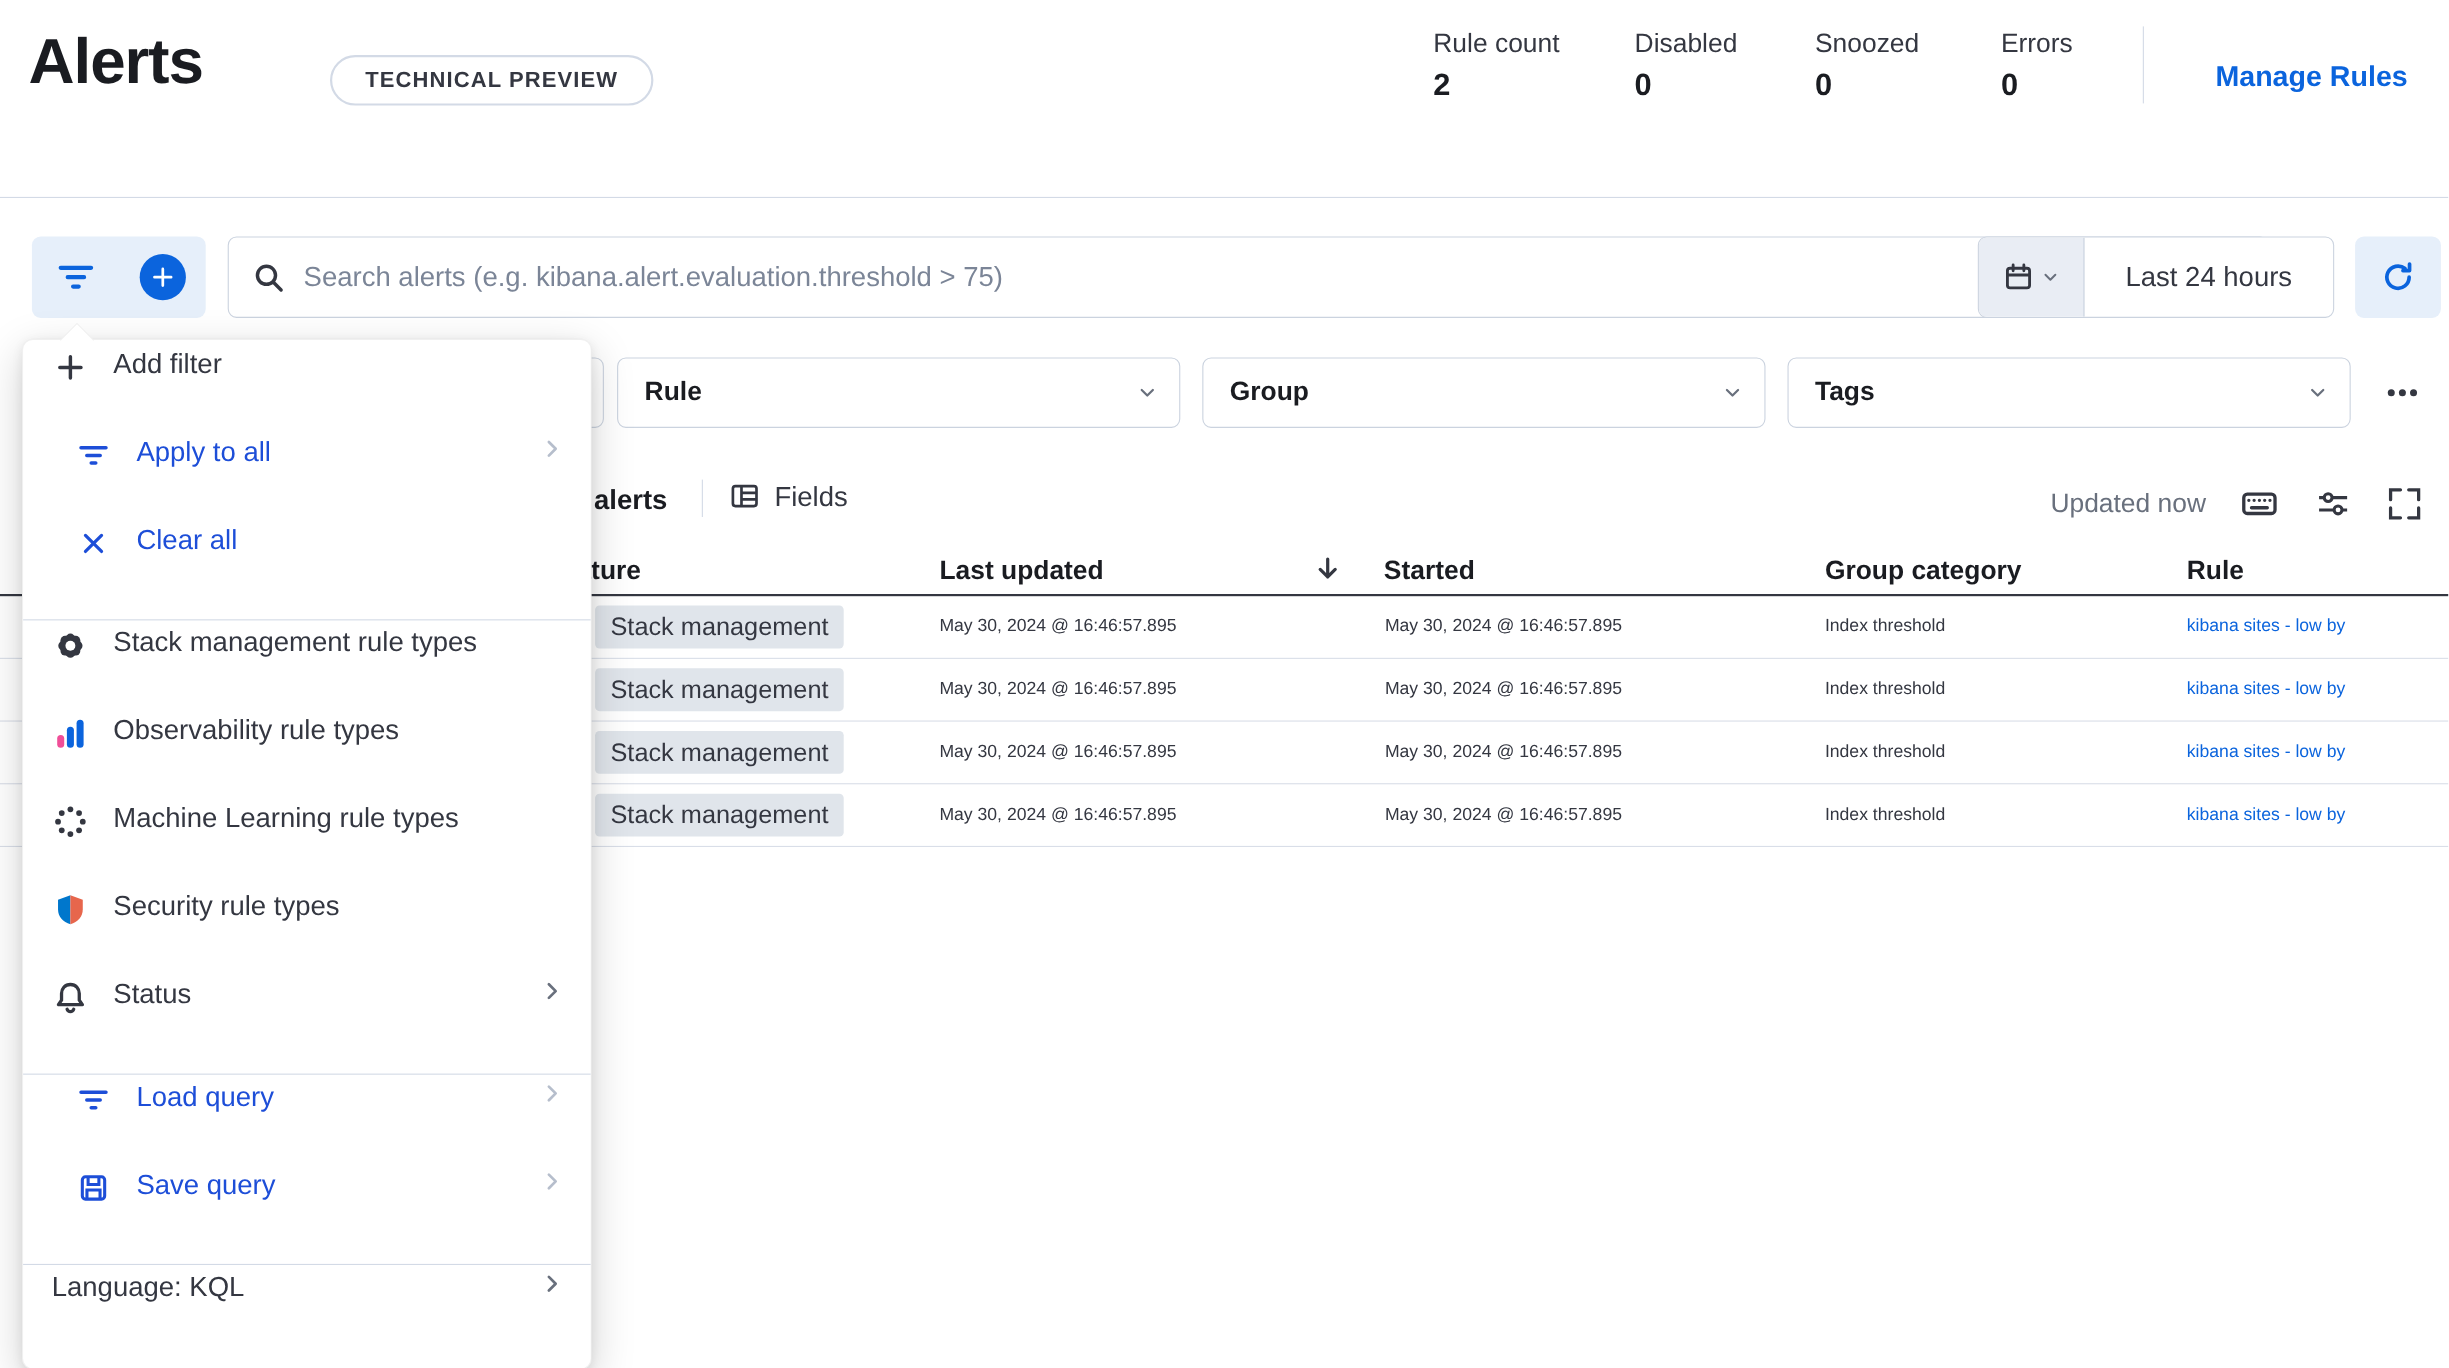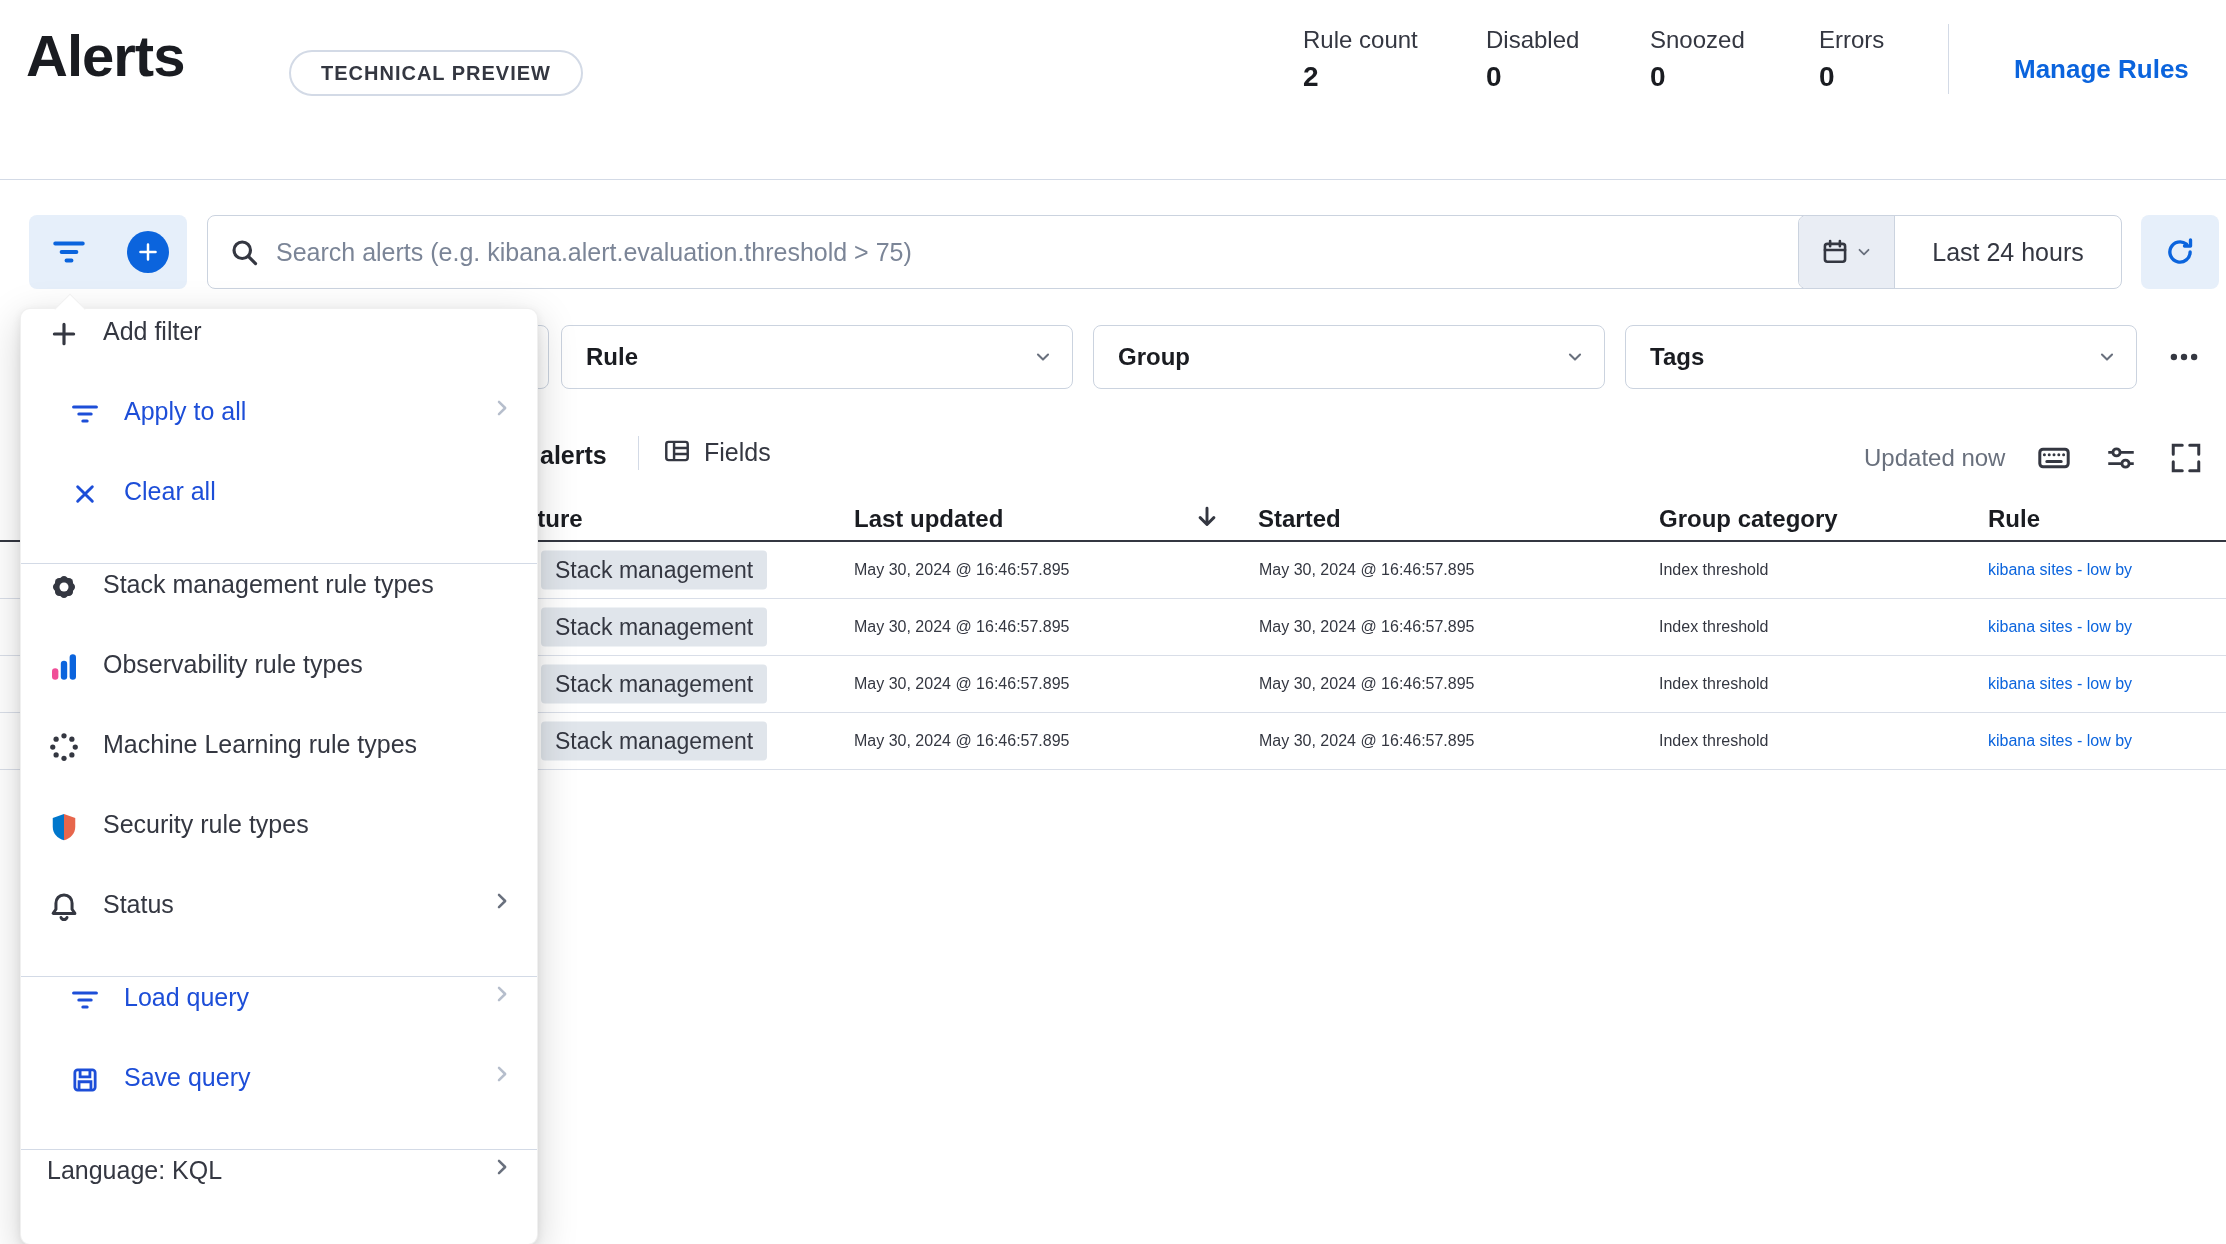--- a/index.html
+++ b/index.html
@@ -3,21 +3,21 @@
 <meta charset="utf-8">
 <style>
   * { margin:0; padding:0; box-sizing:border-box; }
   html,body { background:#fff; }
   body { font-family:"Liberation Sans","DejaVu Sans",sans-serif; color:#343741; }
   #app { position:relative; width:2226px; height:1244px; background:#fff; overflow:hidden;padding-left:44px; }
   .abs { position:absolute; }
 
   
   .page-title { left:26px; top:22px; font-size:58px; font-weight:800; color:#1a1c21; letter-spacing:-1px; }
-  .tech-badge { left:289px; top:50px; height:46px; line-height:42px; padding:0 30px; border:2px solid #D3DAE6;
+  .tech-badge { left:300px; top:50px; height:46px; line-height:42px; padding:0 30px; border:2px solid #D3DAE6;
                 border-radius:26px; font-size:20px; font-weight:700; letter-spacing:1px; color:#343741; background:#fff; }
   .stat { top:26px; }
   .stat-label { font-size:24px; color:#343741; }
   .stat-value { margin-top:7px; font-size:28px; font-weight:700; color:#1a1c21; }
   .stat-0 { left:1303px; } .stat-1 { left:1486px; } .stat-2 { left:1650px; } .stat-3 { left:1819px; }
   .header-vline { left:1948px; top:24px; width:1px; height:70px; background:#D3DAE6; }
   .manage-rules { left:2014px; top:54px; font-size:26px; font-weight:600; color:#0B64DD; cursor:pointer; white-space:nowrap; }
   .header-divider { left:0; top:179px; width:2226px; height:1px; background:#D3DAE6; }
 
   

